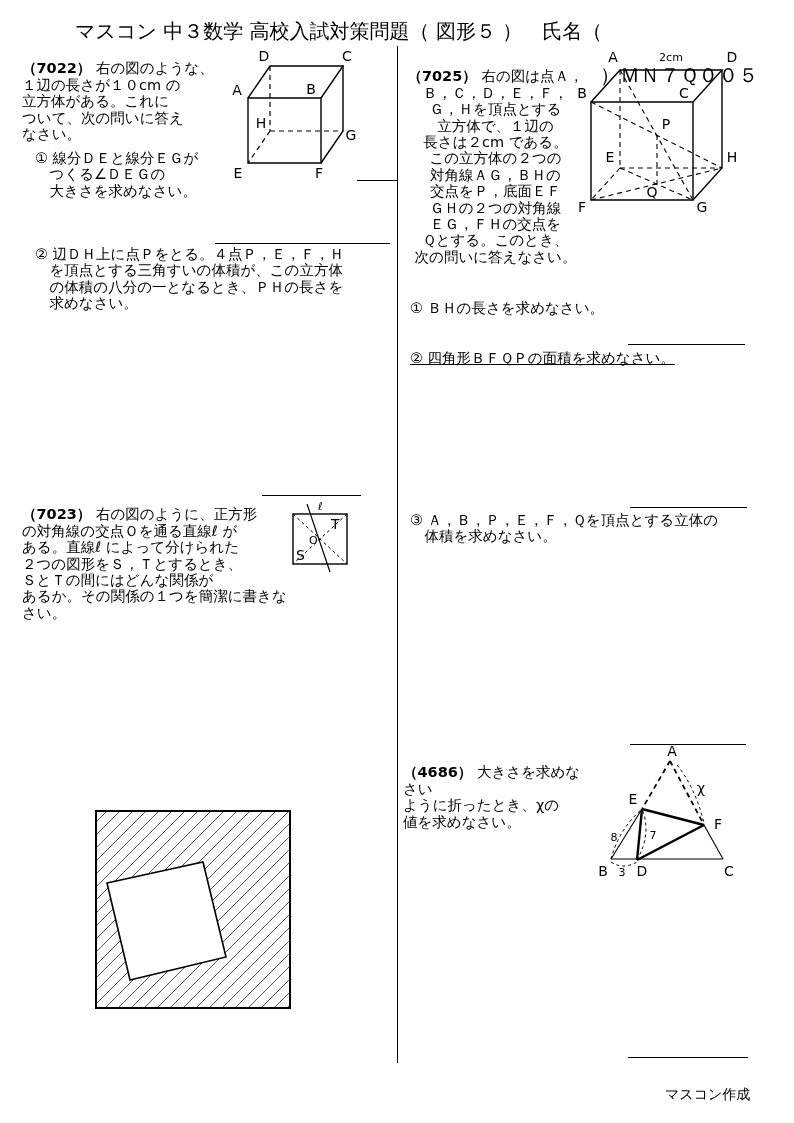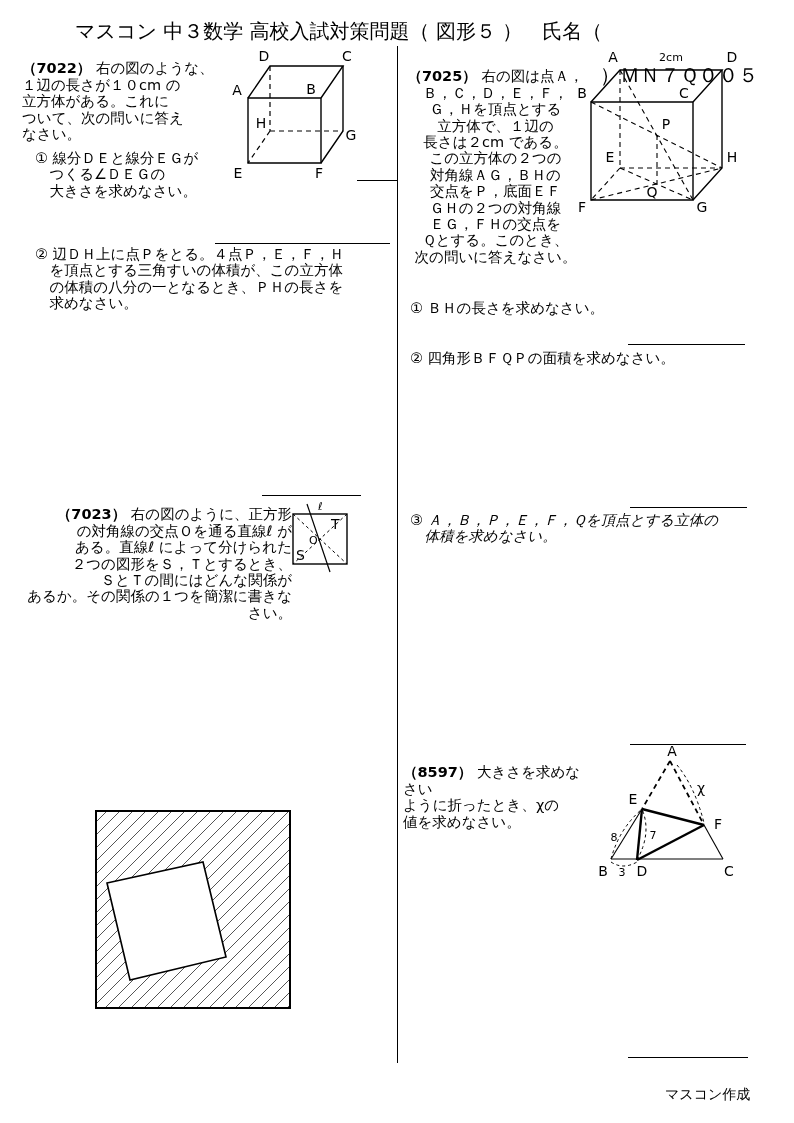--- a/index.html
+++ b/index.html
@@ -61,21 +61,21 @@
 　大きさを求めなさい。</div>
   <div class="ansline" style="left:357px;top:180px;width:40px;"></div>
 
   <div class="ansline" style="left:215px;top:243px;width:175px;"></div>
   <div class="txt" style="left:35px;top:246px;width:360px;">② 辺ＤＨ上に点Ｐをとる。４点Ｐ，Ｅ，Ｆ，Ｈ
 　を頂点とする三角すいの体積が、この立方体
 　の体積の八分の一となるとき、ＰＨの長さを
 　求めなさい。</div>
 
   <div class="ansline" style="left:262px;top:495px;width:99px;"></div>
-  <div class="txt" style="left:22px;top:490px;width:270px;text-align:right;">
+  <div class="txt" style="left:22px;top:490px;width:270px;">
     <b class="num">（7023）</b><span> 右の図のように、正方形
 の対角線の交点Ｏを通る直線ℓ が
 ある。直線ℓ によって分けられた
 ２つの図形をＳ，Ｔとするとき、
 ＳとＴの間にはどんな関係が
 あるか。その関係の１つを簡潔に書きなさい。</span>
   </div>
 
   <svg class="fig" style="left:286px;top:498px;" width="78" height="80" viewBox="0 0 78 80">
     <g stroke="#000" stroke-width="1" stroke-dasharray="3,3" fill="none">
@@ -143,29 +143,29 @@
     <text x="38" y="114" text-anchor="middle">E</text>
     <text x="160" y="114" text-anchor="middle">H</text>
     <text x="10" y="164" text-anchor="middle">F</text>
     <text x="130" y="164" text-anchor="middle">G</text>
     <text x="80" y="149" text-anchor="middle">Q</text>
   </svg>
 
   <div class="txt" style="left:410px;top:268px;width:370px;margin-top:32px;">① ＢＨの長さを求めなさい。</div>
 
   <div class="ansline" style="left:628px;top:344px;width:117px;"></div>
-  <div class="txt" style="left:410px;top:350px;width:370px;">② 四角形ＢＦＱＰの面積を求めなさい。</div>
+  <div class="txt" style="left:410px;top:350px;width:370px;text-decoration:underline;">② 四角形ＢＦＱＰの面積を求めなさい。</div>
 
   <div class="ansline" style="left:630px;top:507px;width:117px;"></div>
-  <div class="txt" style="left:410px;top:512px;width:370px;font-style:italic;">③ Ａ，Ｂ，Ｐ，Ｅ，Ｆ，Ｑを頂点とする立体の
+  <div class="txt" style="left:410px;top:512px;width:370px;">③ Ａ，Ｂ，Ｐ，Ｅ，Ｆ，Ｑを頂点とする立体の
 　体積を求めなさい。</div>
 
   <div class="ansline" style="left:630px;top:744px;width:116px;"></div>
   <div class="txt" style="left:403px;top:748px;width:190px;">
-    <b class="num">（8597）</b><span> 大きさを求めなさい
+    <b class="num">（4686）</b><span> 大きさを求めなさい
 ように折ったとき、χの
 値を求めなさい。</span>
   </div>
 
   <svg class="fig" style="left:595px;top:745px;" width="152" height="138" viewBox="0 0 152 138">
 
     <g stroke="#000" stroke-width="1" stroke-dasharray="3,3" fill="none">
       <path d="M16,114 Q24,84 47,64"></path>
       <path d="M42,115 Q57,88 47,64"></path>
       <path d="M82,20 Q100,42 109,78"></path>

